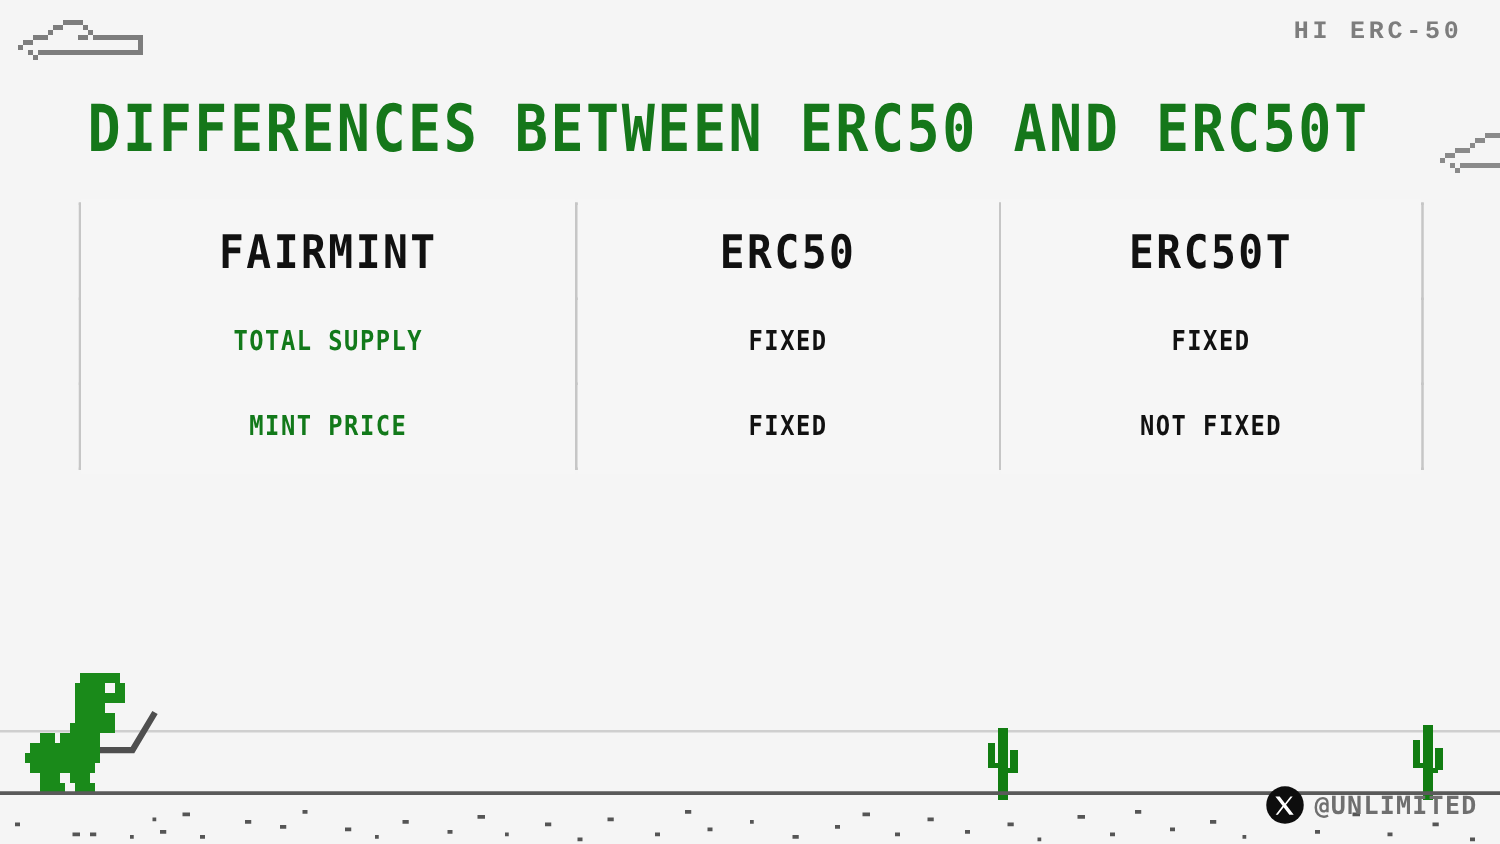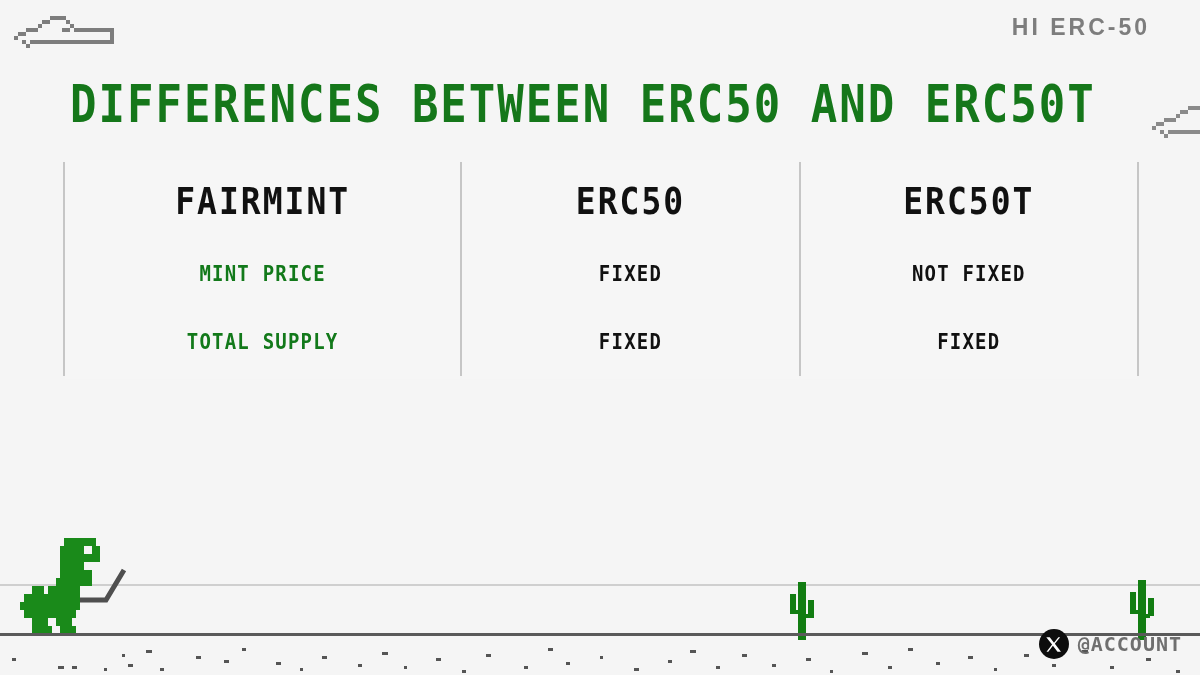--- a/index.html
+++ b/index.html
@@ -22,23 +22,23 @@
     width: 1200px;
     height: 675px;
     background: #f5f5f5;
     overflow: hidden;
   }
 
   
   .greeting {
     position: absolute;
     top: 14px;
-    right: 50px;
-    font-family: Liberation Sans, sans-serif;
-    font-size: 23px;
+    right: 30px;
+    font-family: Liberation Mono, monospace;
+    font-size: 20px;
     font-weight: bold;
     letter-spacing: 3px;
     color: #7d7d7d;
     -webkit-font-smoothing: none;
     white-space: nowrap;
   }
 
   
   .title {
     position: absolute;
@@ -238,28 +238,28 @@
     </colgroup>
     <thead>
       <tr>
         <th>FAIRMINT</th>
         <th>ERC50</th>
         <th>ERC50T</th>
       </tr>
     </thead>
     <tbody>
       <tr>
+        <td class="feature-cell">TOTAL SUPPLY</td>
+        <td class="value-cell">FIXED</td>
+        <td class="value-cell">FIXED</td>
+      </tr>
+      <tr>
         <td class="feature-cell">MINT PRICE</td>
         <td class="value-cell">FIXED</td>
         <td class="value-cell">NOT FIXED</td>
-      </tr>
-      <tr>
-        <td class="feature-cell">TOTAL SUPPLY</td>
-        <td class="value-cell">FIXED</td>
-        <td class="value-cell">FIXED</td>
       </tr>
     </tbody>
   </table>
 
   <div class="ground-faint"></div>
 
   <svg class="dino-stroke" viewBox="0 0 58 40">
     <path d="M2 34 L34 34 L52 4" stroke="#4f4f4f" stroke-width="5" fill="none"></path>
   </svg>
 
@@ -360,16 +360,16 @@
     <span class="speck" style="left:1146px;top:22px; width:5px; height:3px;"></span>
     <span class="speck" style="left:1176px;top:34px; width:4px; height:3px;"></span>
   </div>
 
   <div class="watermark">
     <span class="x-logo">
       <svg width="17" height="17" viewBox="0 0 20 20" aria-hidden="true">
         <path d="M1.5 1.5 L8.3 10.1 L1.8 18.5 L3.9 18.5 L9.3 11.5 L14.7 18.5 L18.8 18.5 L11.6 9.2 L17.8 1.5 L15.7 1.5 L10.6 7.9 L5.6 1.5 Z" fill="#ffffff"></path>
       </svg>
     </span>
-    <span class="handle">@ACCOUNT</span>
+    <span class="handle">@UNLIMITED</span>
   </div>
 
 </div>
 
 </body></html>

